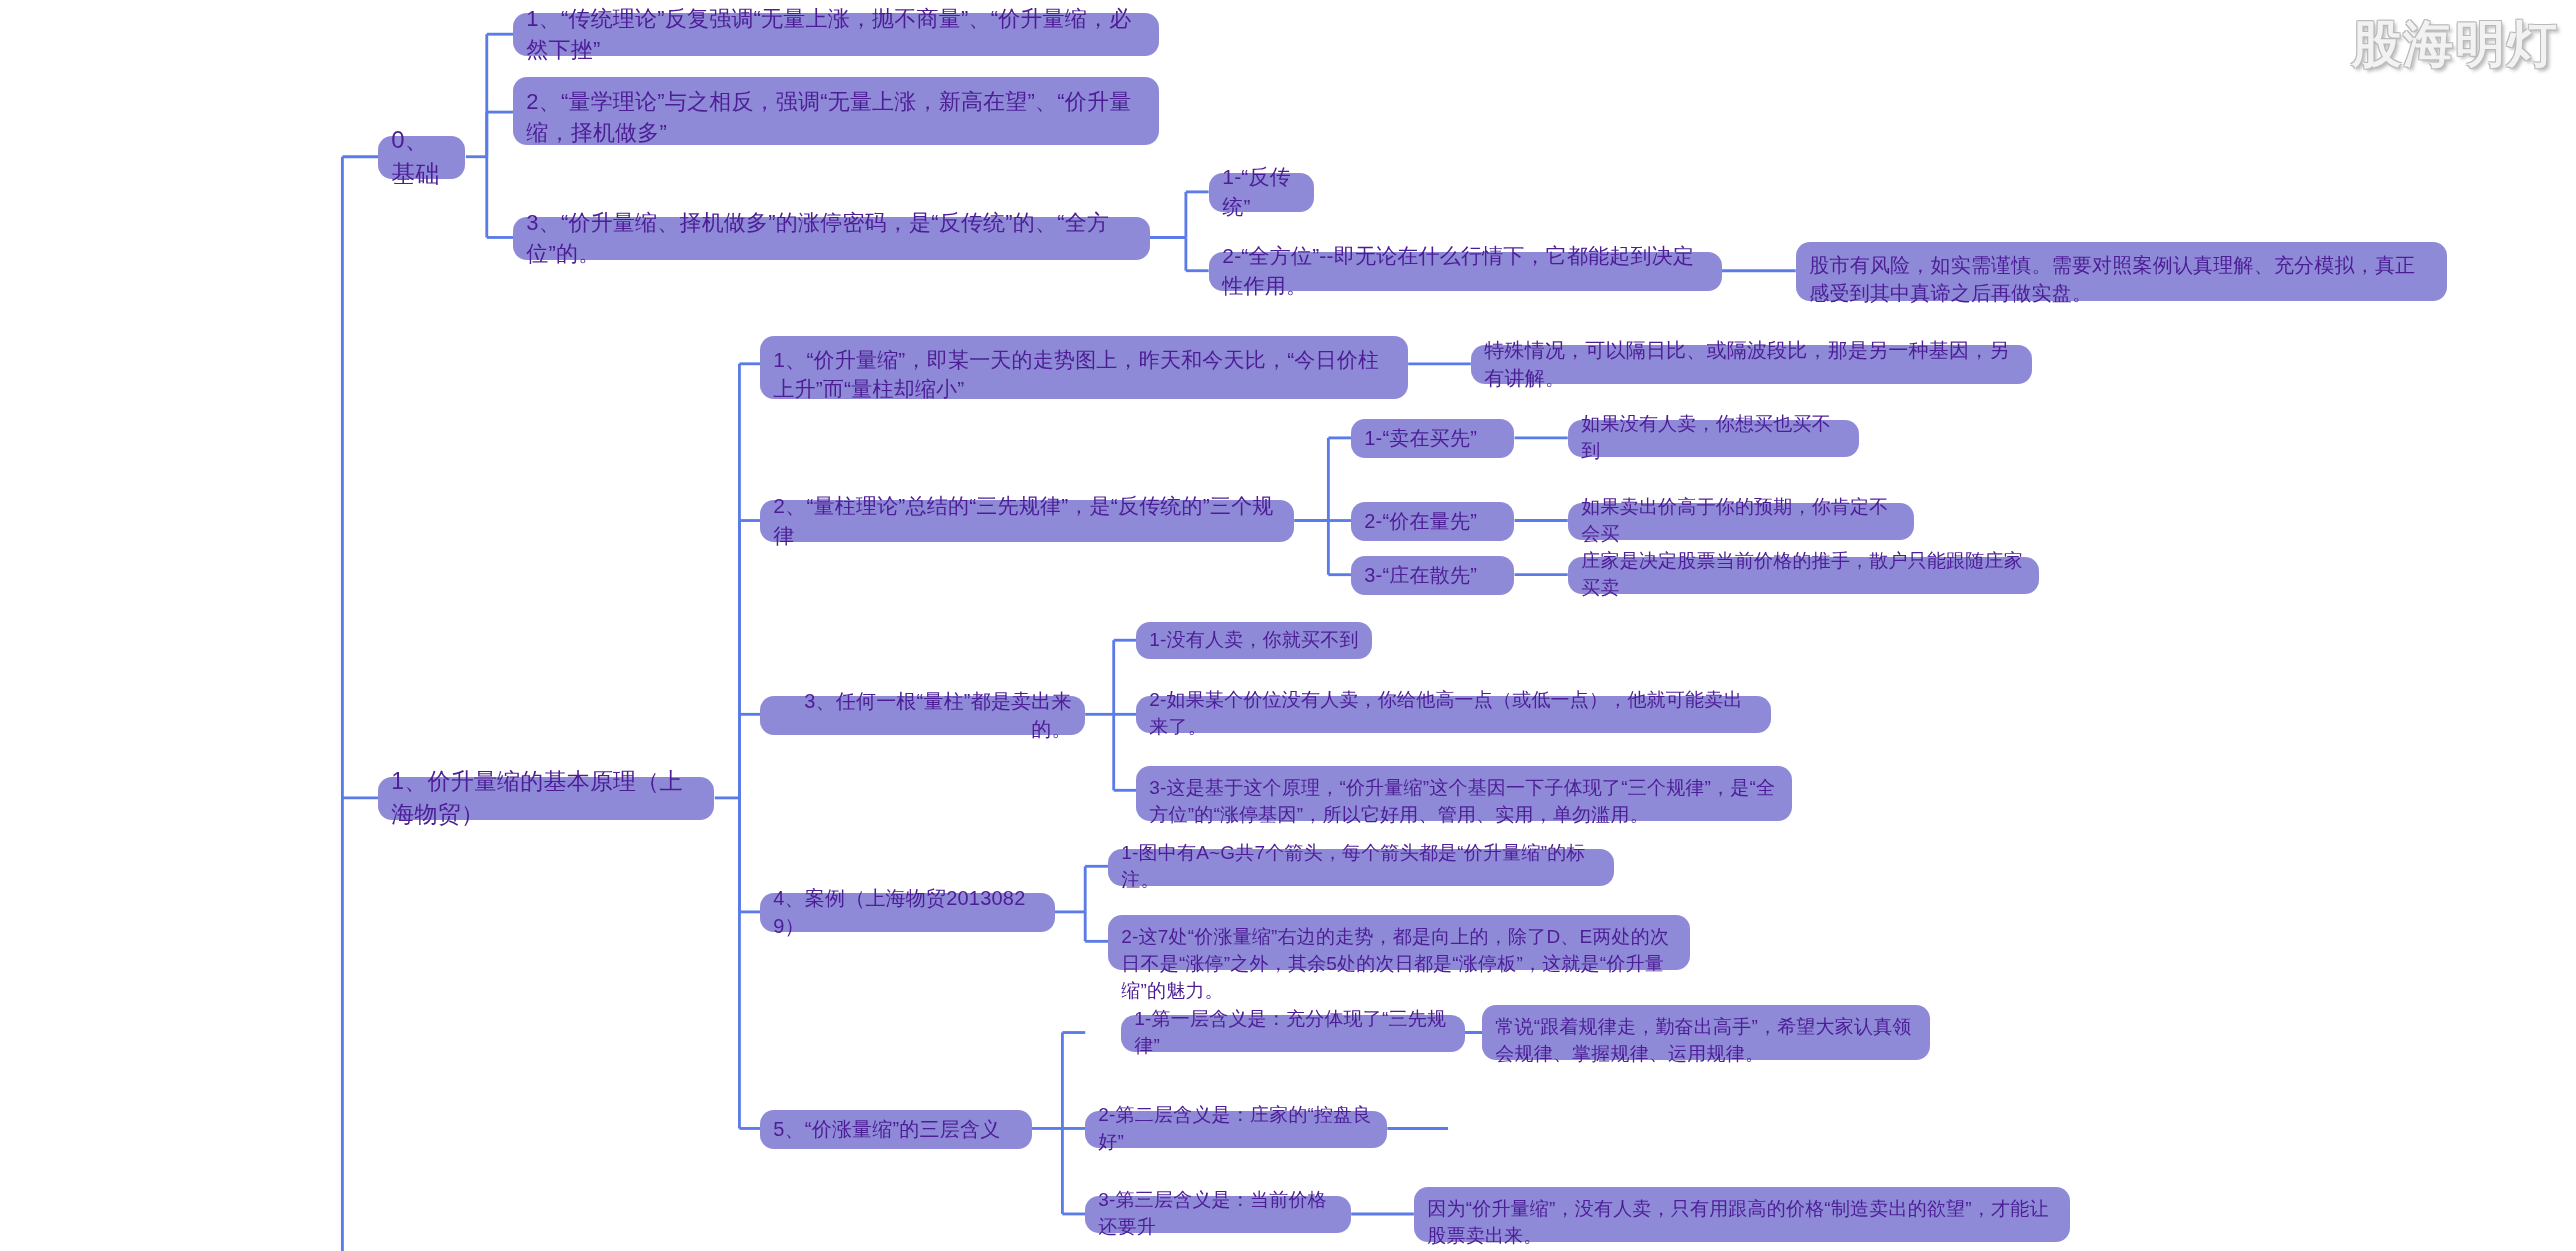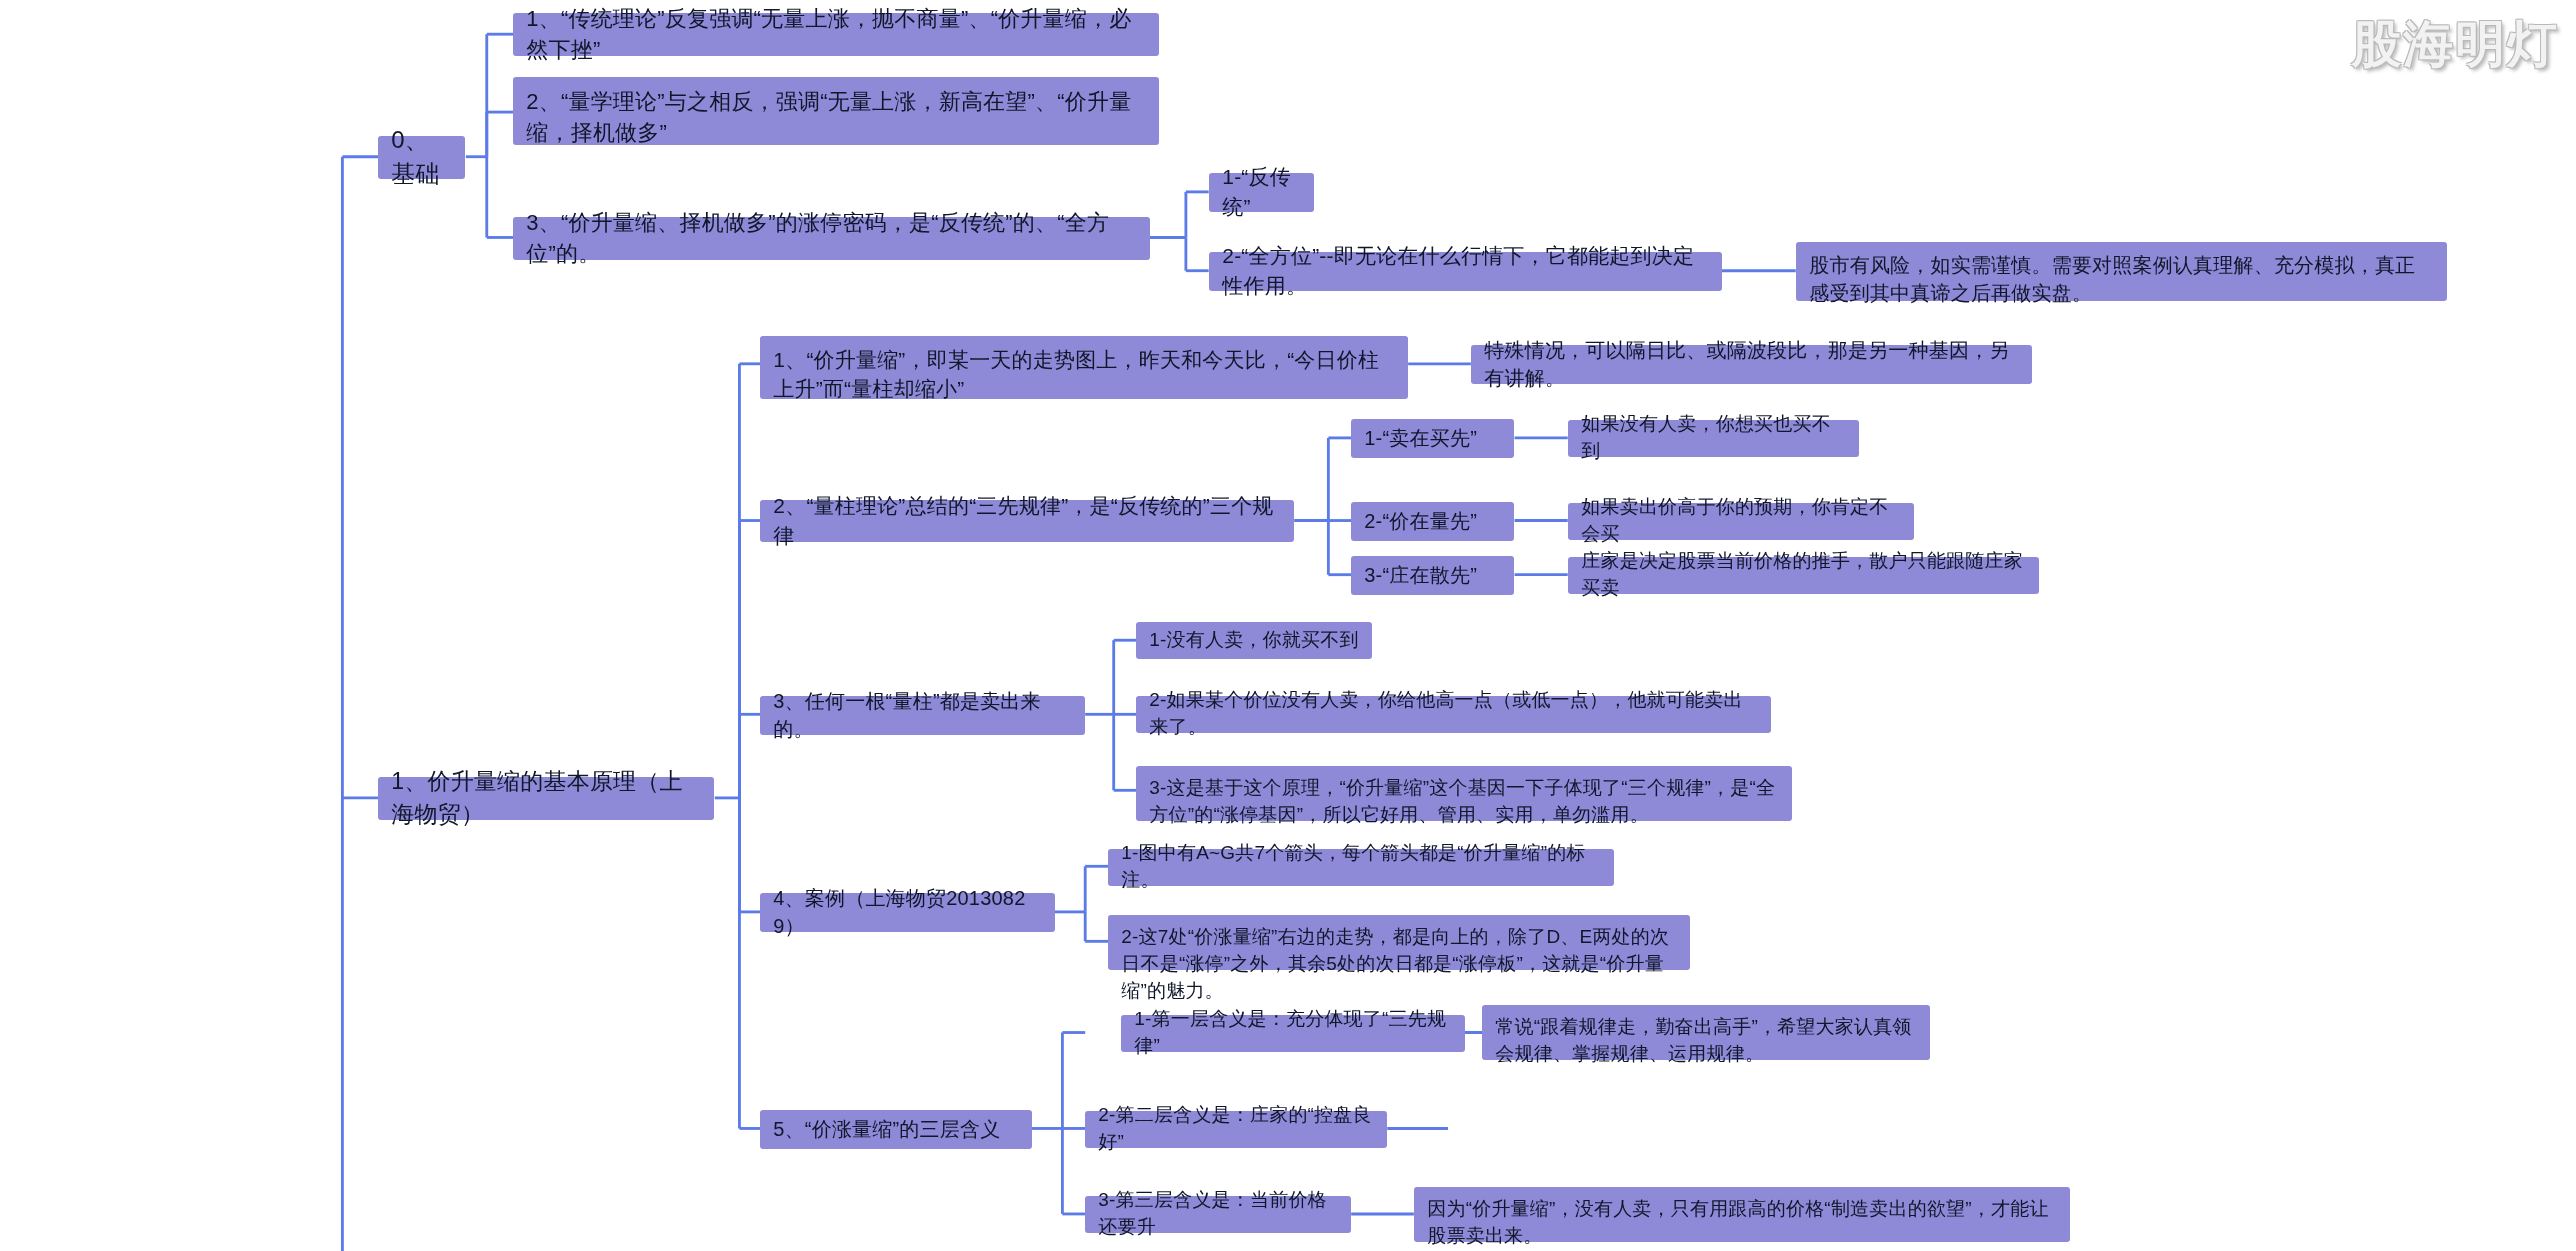--- a/index.html
+++ b/index.html
@@ -8,22 +8,22 @@
     font-family:"Liberation Sans","DejaVu Sans",sans-serif;
     color:#ffffff;
   }
   #canvas{position:absolute;inset:0;}
   svg#wires{position:absolute;left:0;top:0;width:2576px;height:1251px;pointer-events:none;}
   svg#wires path{fill:none;stroke:#5B7BE8;stroke-width:3;}
 
   .node{
     position:absolute;
     background:#8F8AD8;
-    border-radius:3px;
-    color:#0f172a;
+    border-radius:14px;
+    color:#4c1d95;
     box-sizing:border-box;
     padding:6.7px 13.3px 7.6px 13.3px;
     line-height:1.42;
     letter-spacing:0.2px;
     display:flex;
     align-items:center;
     white-space:pre-wrap;
     word-break:break-all;
   }
   .node.two{align-items:flex-start;padding-top:8.6px;}
@@ -150,21 +150,21 @@
 
   <div class="node f21" style="left:1351px;top:419px;width:163px;height:39px;">1-“卖在买先”</div>
   <div class="node f20" style="left:1568px;top:420px;width:291px;height:37px;">如果没有人卖，你想买也买不到</div>
 
   <div class="node f21" style="left:1351px;top:502px;width:163px;height:39px;">2-“价在量先”</div>
   <div class="node f20" style="left:1568px;top:503px;width:346px;height:37px;">如果卖出价高于你的预期，你肯定不会买</div>
 
   <div class="node f21" style="left:1351px;top:556px;width:163px;height:39px;">3-“庄在散先”</div>
   <div class="node f20" style="left:1568px;top:557px;width:471px;height:37px;">庄家是决定股票当前价格的推手，散户只能跟随庄家买卖</div>
 
-  <div class="node f21" style="left:760px;top:696px;width:325px;height:39px;">3、任何一根“量柱”都是卖出来的。</div>
+  <div class="node f21" style="left:760px;top:696px;width:325px;height:39px;text-align:right;">3、任何一根“量柱”都是卖出来的。</div>
 
   <div class="node f20" style="left:1136px;top:622px;width:236px;height:37px;text-align:right;">1-没有人卖，你就买不到</div>
 
   <div class="node f20" style="left:1136px;top:696px;width:635px;height:37px;">2-如果某个价位没有人卖，你给他高一点（或低一点），他就可能卖出来了。</div>
 
   <div class="node two f20" style="left:1136px;top:766px;width:656px;height:55px;">3-这是基于这个原理，“价升量缩”这个基因一下子体现了“三个规律”，是“全方位”的“涨停基因”，所以它好用、管用、实用，单勿滥用。</div>
 
   <div class="node f21" style="left:760px;top:893px;width:295px;height:39px;">4、案例（上海物贸20130829）</div>
 
   <div class="node f20" style="left:1108px;top:849px;width:506px;height:37px;">1-图中有A~G共7个箭头，每个箭头都是“价升量缩”的标注。</div>

